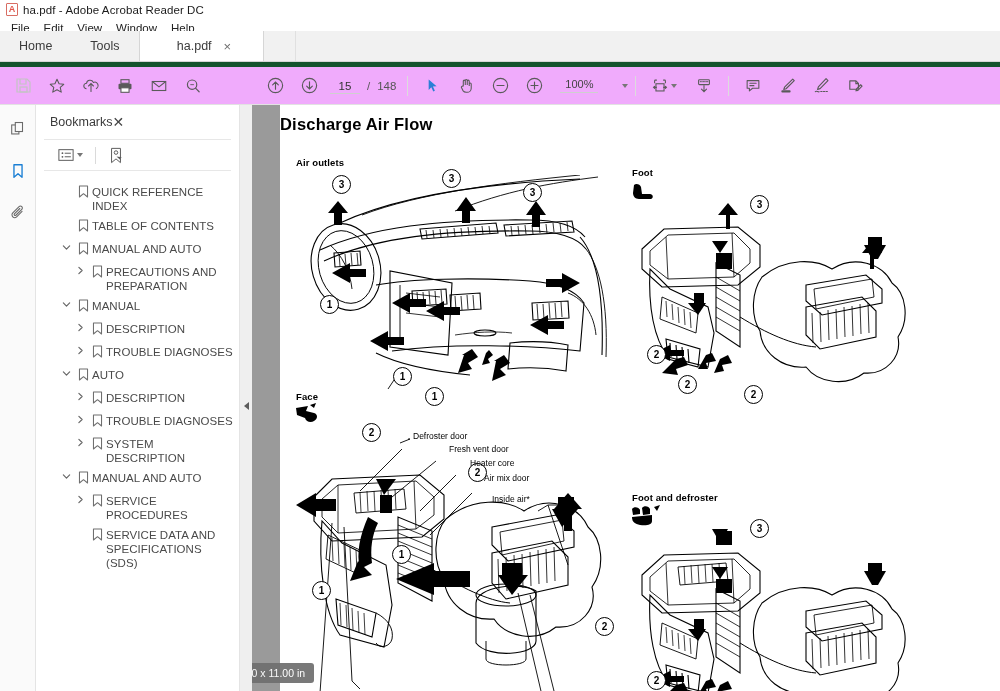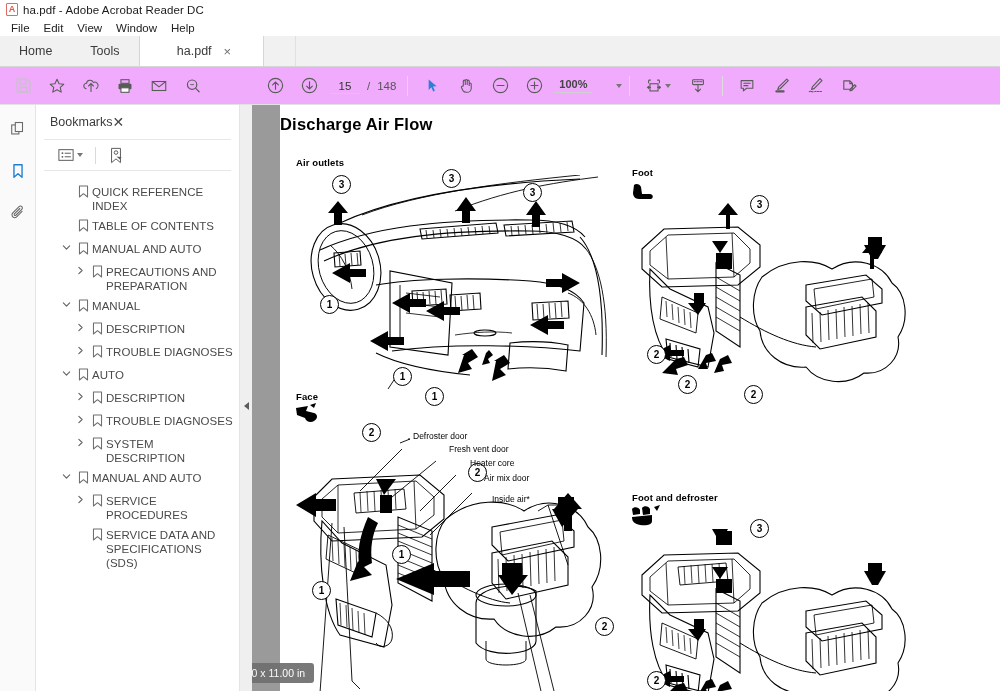--- a/index.html
+++ b/index.html
@@ -31,21 +31,21 @@
   
   .menubar {
     height:18px; display:flex; align-items:center; gap:0;
     padding:0 4px; font-size:11.5px; color:#222; flex:0 0 18px;
   }
   .menubar .mi { padding:1px 7px; cursor:default;text-align:right; }
 
   
   .tabbar {
     height:30px; background:#f1f1f1; display:flex; align-items:flex-end;
-    border-bottom:1px solid #14532d; flex:0 0 30px; position:relative;
+    border-bottom:6px solid #14532d; flex:0 0 30px; position:relative;
   }
   .tabbar::after{
     content:""; position:absolute; left:0; right:0; bottom:-1px; height:1px; background:#d6d6d6;
   }
   .tab-btn {
     height:30px; display:flex; align-items:center; padding:0 19px;
     font-size:12.5px; color:#3b3b3b; background:#f1f1f1; cursor:default;
   }
   .tab-doc {
     height:30px; min-width:125px; display:flex; align-items:center; justify-content:center;
@@ -70,21 +70,21 @@
   .tb-btn.disabled { color:#c4c4c4; }
   .tb-sep { width:1px; height:20px; background:#dcdcdc; margin:0 7px; }
   .tb-spacer-left { width:48px; }
   .pagebox { display:flex; align-items:center; gap:7px; font-size:11.5px; color:#444; margin:0 4px; }
   .pagenum {
     width:30px; text-align:center; font-size:11.5px; color:#333;
     border:none; border-bottom:1px solid #cfcfcf; background:transparent;
     padding:2px 0 1px; font-family:"Liberation Sans", sans-serif; outline:none;
   }
   .pagetotal { color:#555; font-size:11.5px; }
-  .zoombox { display:flex; align-items:center; gap:24px; margin-left:3px;font-weight:bold; }
+  .zoombox { display:flex; align-items:center; gap:24px; margin-left:9px; }
   .zoomval {
     width:38px; text-align:center; font-size:11px; color:#444;
     border-bottom:1px solid #cfcfcf; padding-bottom:2px;
   }
   .caret-sm { width:0;height:0;border-left:3px solid transparent;border-right:3px solid transparent;border-top:4px solid #767676; }
 
   
   .body { flex:1; display:flex; min-height:0; position:relative; }
 
   

